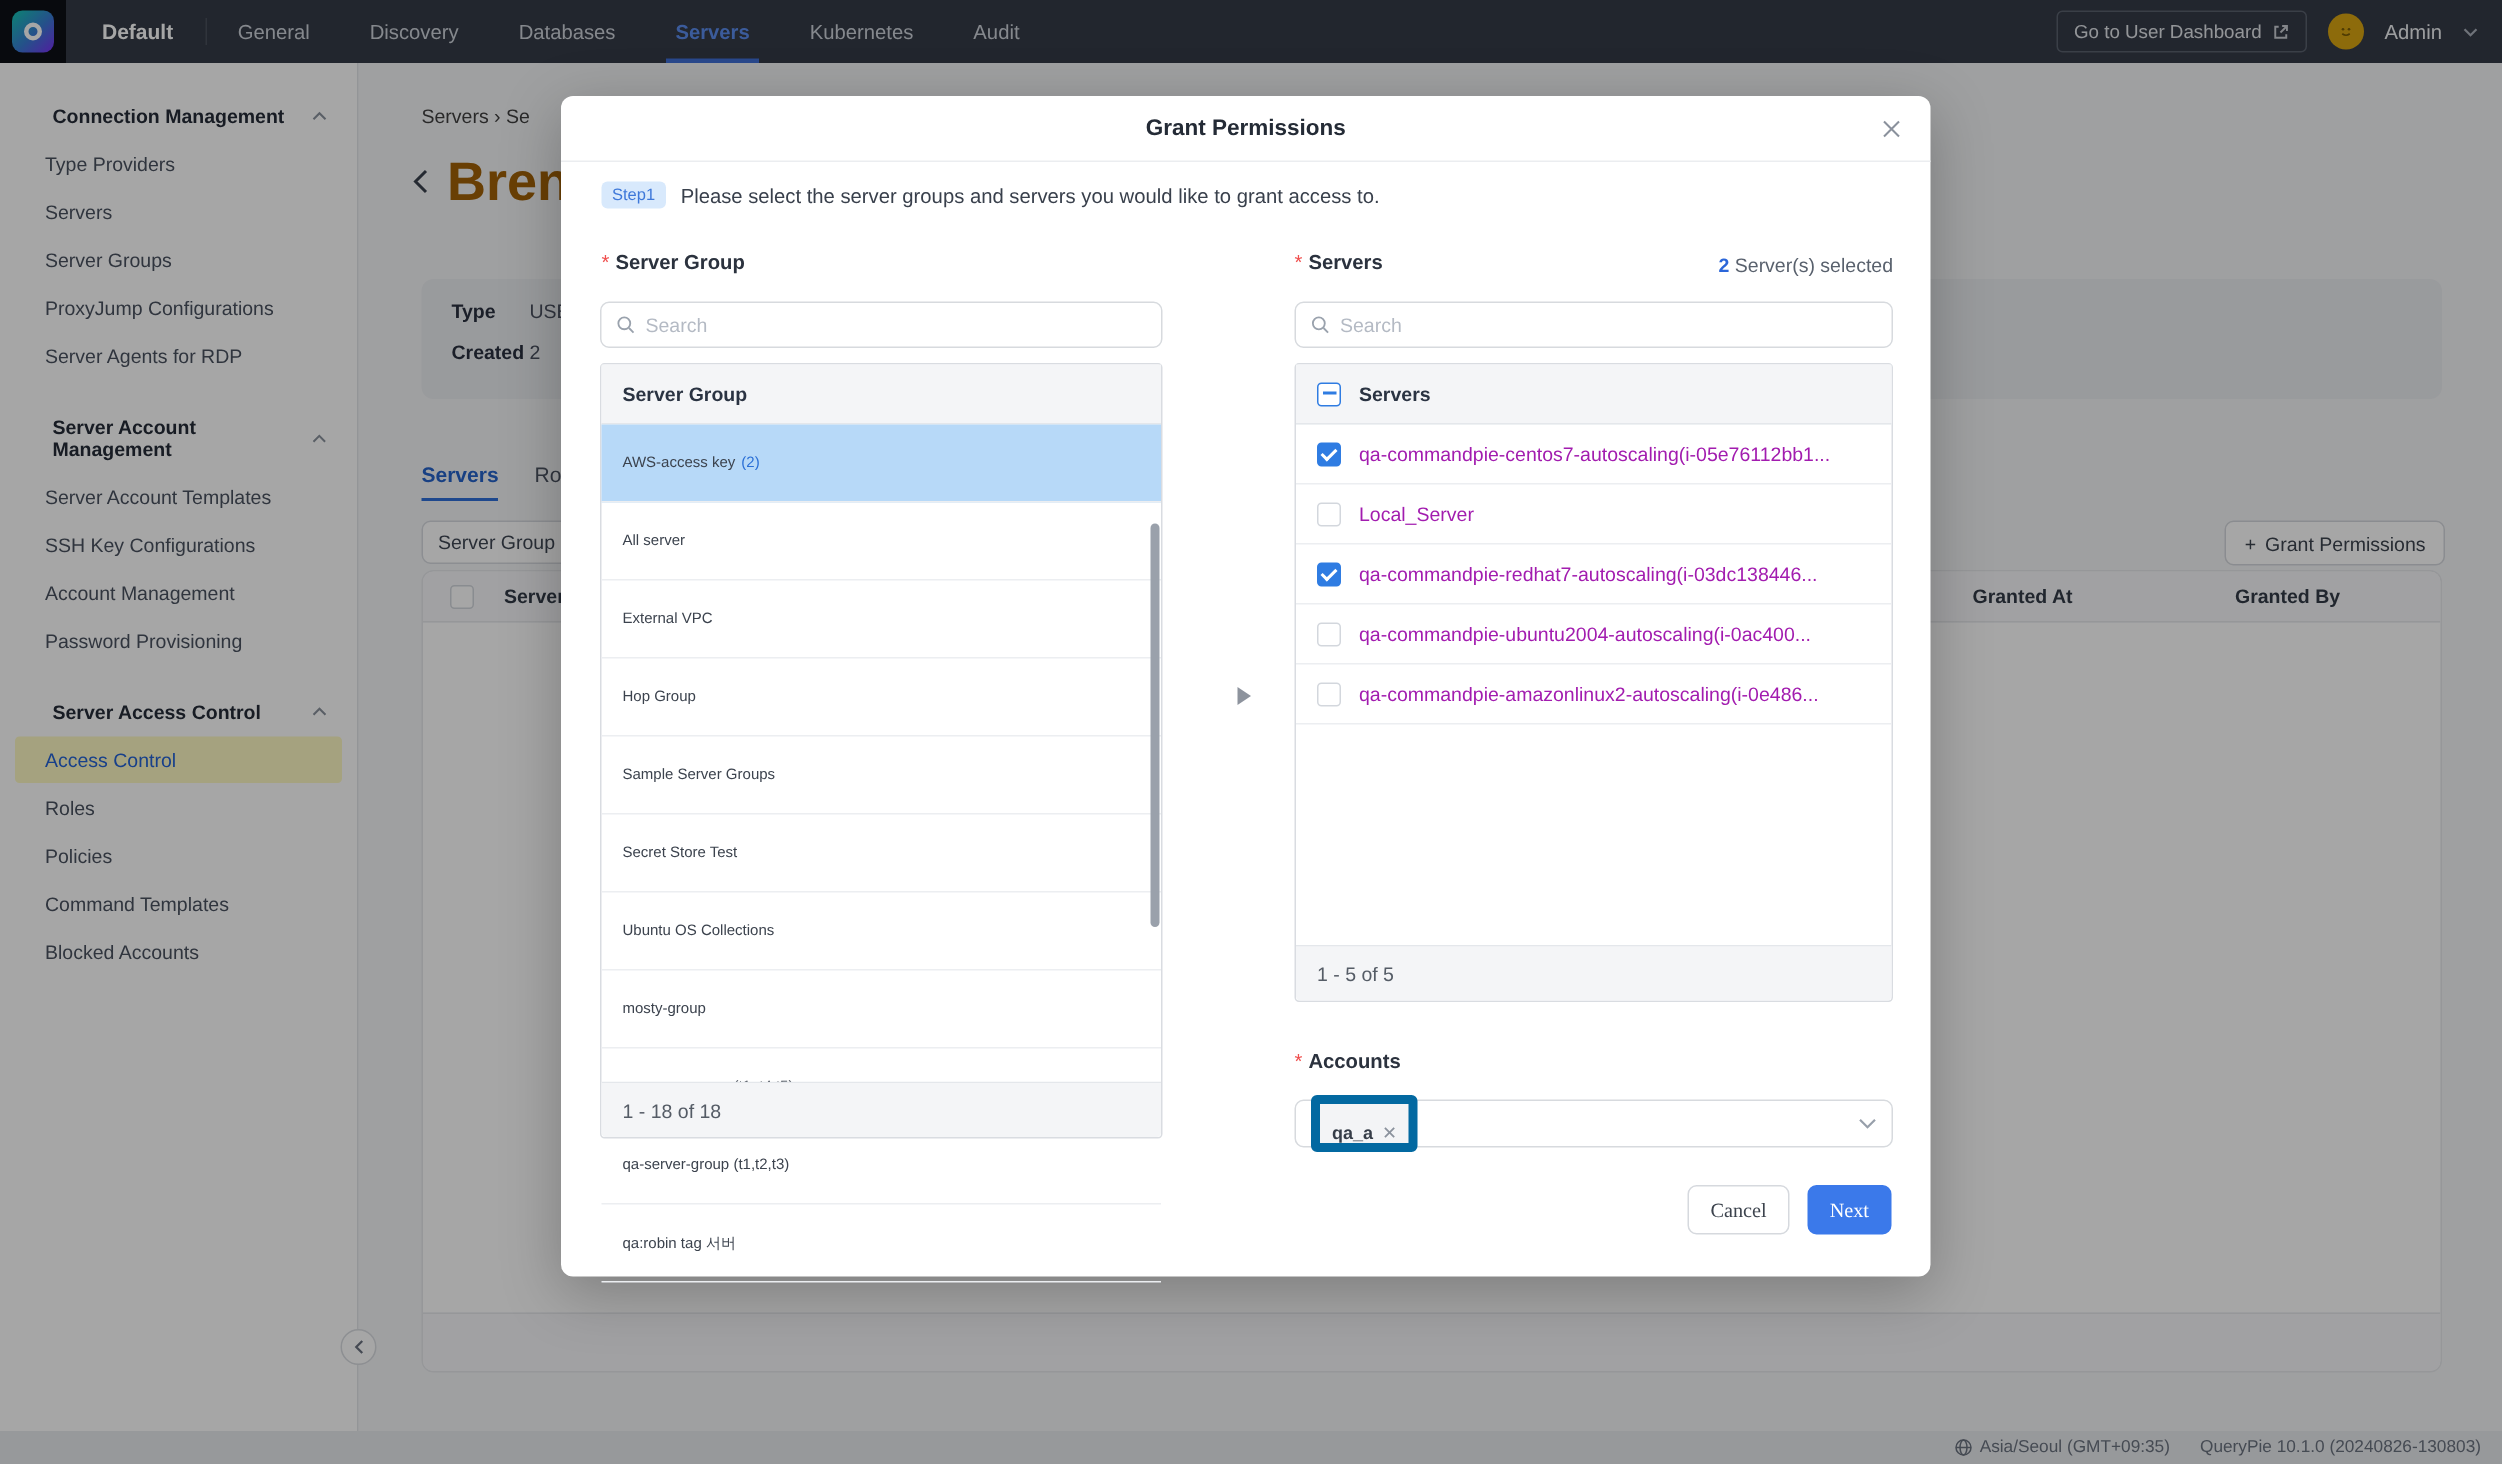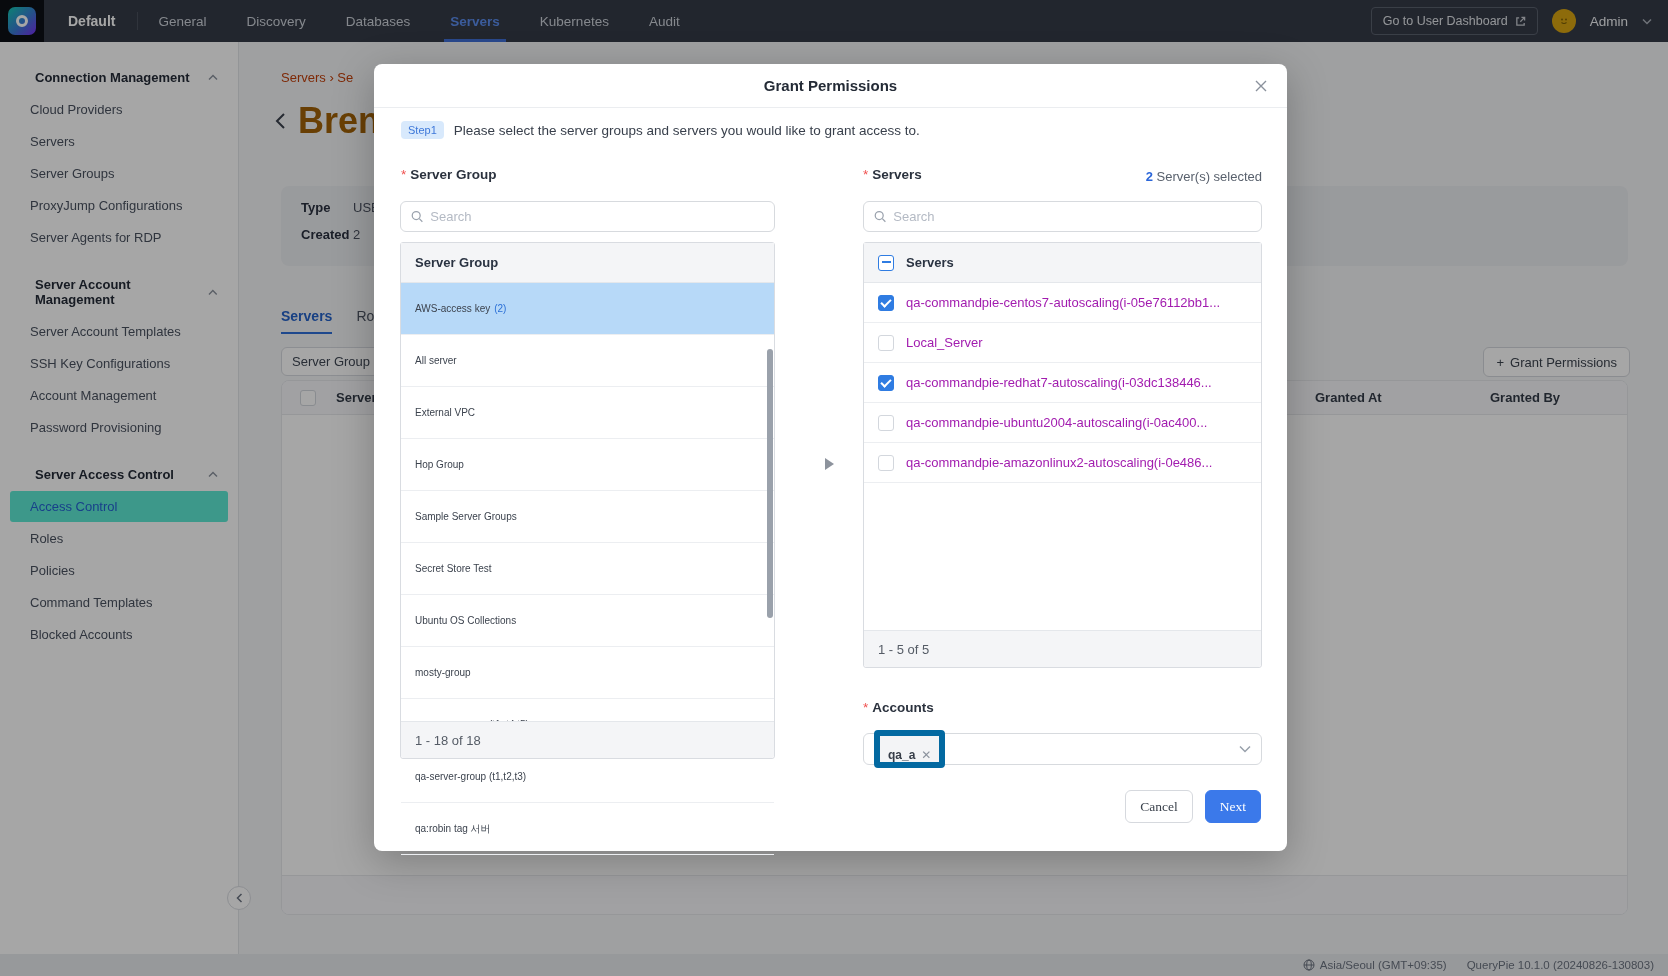--- a/index.html
+++ b/index.html
@@ -30,28 +30,28 @@
   .nav-caret { color:#aab0ba; font-size:10px; }
 
   
   .sidebar { position:absolute; top:42px; left:0; width:239px; bottom:22px; background:#ffffff;
              border-right:1px solid #e2e5e9; padding:22px 0 0 0; z-index:5; }
   .side-section { margin-bottom:18px; }
   .side-title-row { display:flex; align-items:center; justify-content:space-between;
                     padding:6px 20px 8px 35px; cursor:pointer; }
   .side-title { font-size:13px; font-weight:700; color:#252c38; }
   .side-item { font-size:13px; color:#4a5260; padding:8px 18px 8px 30px; margin:1px 0; cursor:pointer; }
-  .side-item.active { background:#5eead4; color:#2563d4; margin:1px 10px; padding-left:20px; border-radius:3px; }
+  .side-item.active { background:#fef9c3; color:#2563d4; margin:1px 10px; padding-left:20px; border-radius:3px; }
   .collapse-circle { position:absolute; left:227px; top:886px; width:24px; height:24px; border-radius:50%;
                      background:#ffffff; border:1px solid #d9dce1; z-index:6; display:flex; align-items:center;
                      justify-content:center; cursor:pointer; color:#6a7280; }
 
   
   .main { position:absolute; top:42px; left:239px; right:0; bottom:22px; background:#f5f6f8; }
-  .breadcrumb { position:absolute; left:42px; top:28px; font-size:13px; color:#c2410c; }
+  .breadcrumb { position:absolute; left:42px; top:28px; font-size:13px; color:#404040; }
   .title-row { position:absolute; left:36px; top:58px; display:flex; align-items:center; gap:12px; }
   .page-title { font-size:36px; font-weight:700; color:#a16207; }
   .info-box { position:absolute; left:42px; top:144px; width:1347px; height:80px; background:#eceef1;
               border-radius:8px; padding:14px 20px; }
   .info-row { display:flex; font-size:13px; margin-bottom:12px; }
   .info-label { font-weight:700; color:#2a3140; width:52px; }
   .info-value { color:#4a5160; }
   .tabs-row { position:absolute; left:42px; top:266px; display:flex; gap:24px; font-size:14px; }
   .tab { color:#4c5462; padding-bottom:8px; cursor:pointer; }
   .tab.active { color:#2563c9; font-weight:600; border-bottom:2px solid #2f6fd9; }
@@ -186,21 +186,21 @@
   </div>
 
   <div class="sidebar" id="sidebar">
       <div class="side-section">
         <div class="side-title-row">
           <span class="side-title">Connection Management</span>
           <svg width="10" height="7" viewBox="0 0 10 7" fill="none" stroke="#8b929d" stroke-width="1.4">
             <path d="M1 5.5 5 1.5 9 5.5"></path>
           </svg>
         </div>
-        <div class="side-item">Cloud Providers</div>
+        <div class="side-item">Type Providers</div>
         <div class="side-item">Servers</div>
         <div class="side-item">Server Groups</div>
         <div class="side-item">ProxyJump Configurations</div>
         <div class="side-item">Server Agents for RDP</div>
       </div>
       <div class="side-section">
         <div class="side-title-row">
           <span class="side-title">Server Account Management</span>
           <svg width="10" height="7" viewBox="0 0 10 7" fill="none" stroke="#8b929d" stroke-width="1.4">
             <path d="M1 5.5 5 1.5 9 5.5"></path>

